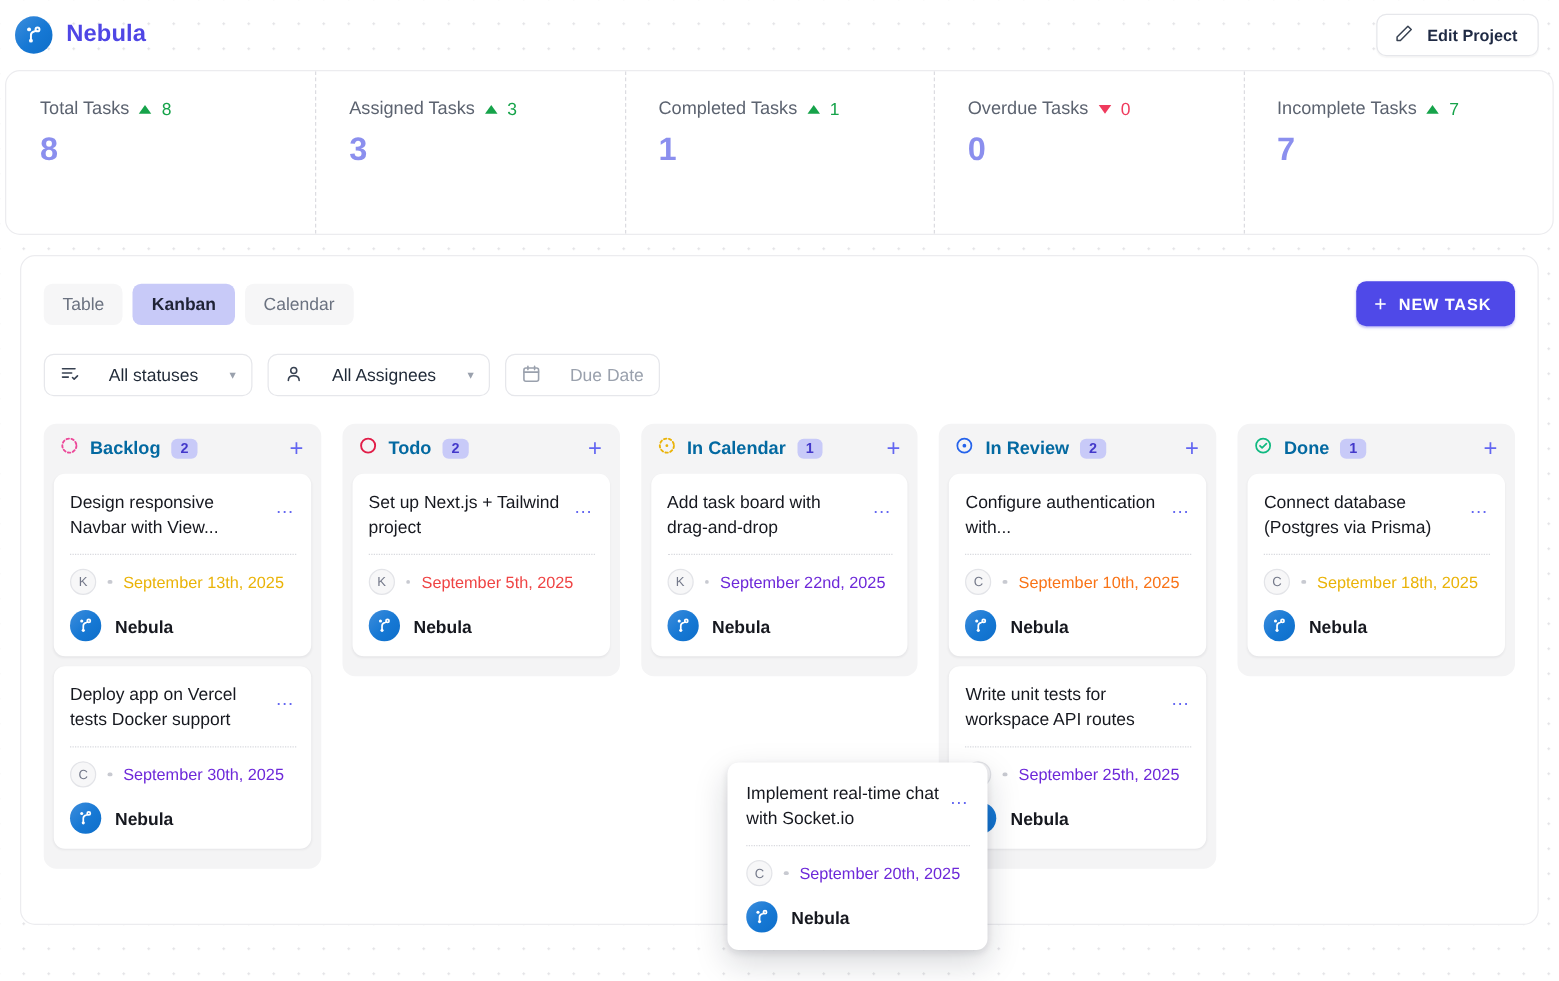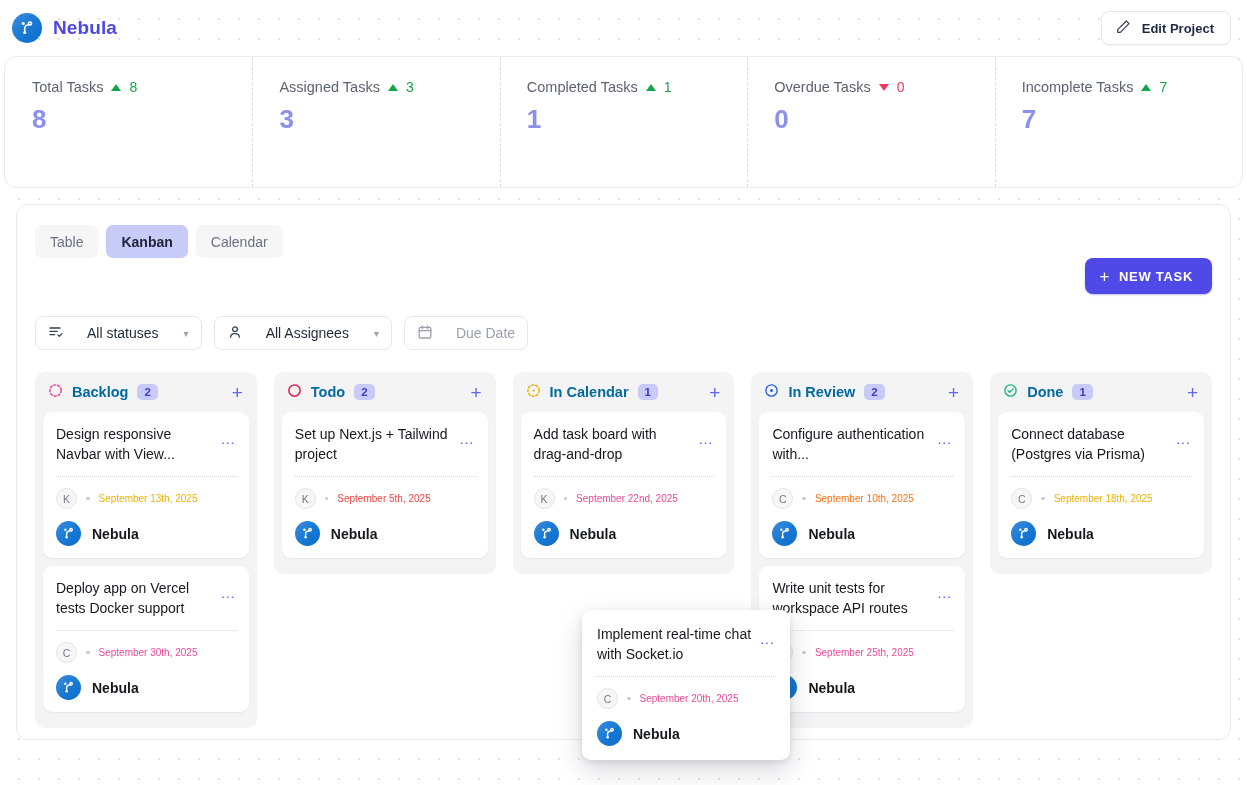--- a/index.html
+++ b/index.html
@@ -85,23 +85,22 @@
   .board-panel {
     margin: 16px 16px 0 16px;
     border: 1px solid #ececef;
     border-radius: 12px;
     background: #fff;
     height: 536px;
     position: relative;
     overflow: hidden;
   }
   .panel-top {
-    display: flex; align-items: flex-start;
+    display: flex; align-items: center;
     padding: 20px 18px 0 18px;
-    flex-direction: column;
   }
   .tabs { display: flex; gap: 8px; }
   .tab {
     height: 33px; padding: 0 15px;
     display: inline-flex; align-items: center;
     border-radius: 7px; font-size: 14px; color: #6b7280;
     background: #f6f6f7; cursor: pointer; border: none;
     font-family: inherit;
   }
   .tab.active { background: #c8caf8; color: #1f2336; font-weight: 700; }
@@ -185,22 +184,22 @@
     width: 21px; height: 21px; border-radius: 50%;
     border: 1px solid #e3e4e8; background: #f7f7f8;
     color: #74798a; font-size: 10.5px; font-weight: 500;
     display: flex; align-items: center; justify-content: center;
     flex: 0 0 auto;
   }
   .meta-dot {
     width: 3.5px; height: 3.5px; border-radius: 50%;
     background: #c8cad1; flex: 0 0 auto;
   }
-  .card-date { font-size: 10px; }
-  .date-gray { color: #ec4899; text-align: center; }
+  .card-date { font-size: 13px; }
+  .date-gray { color: #6d28d9; text-align: center; }
   .date-amber { color: #eab308; }
   .date-orange { color: #f97316; }
   .date-red { color: #ef4444; }
 
   .card-project { display: flex; align-items: center; gap: 11px; margin-top: 12px; }
   .proj-logo {
     width: 25px; height: 25px; border-radius: 50%;
     background: linear-gradient(135deg,#3d8ddc 0%,#1678d4 55%,#0e6ec9 100%);
     display: flex; align-items: center; justify-content: center; flex: 0 0 auto;
   }

